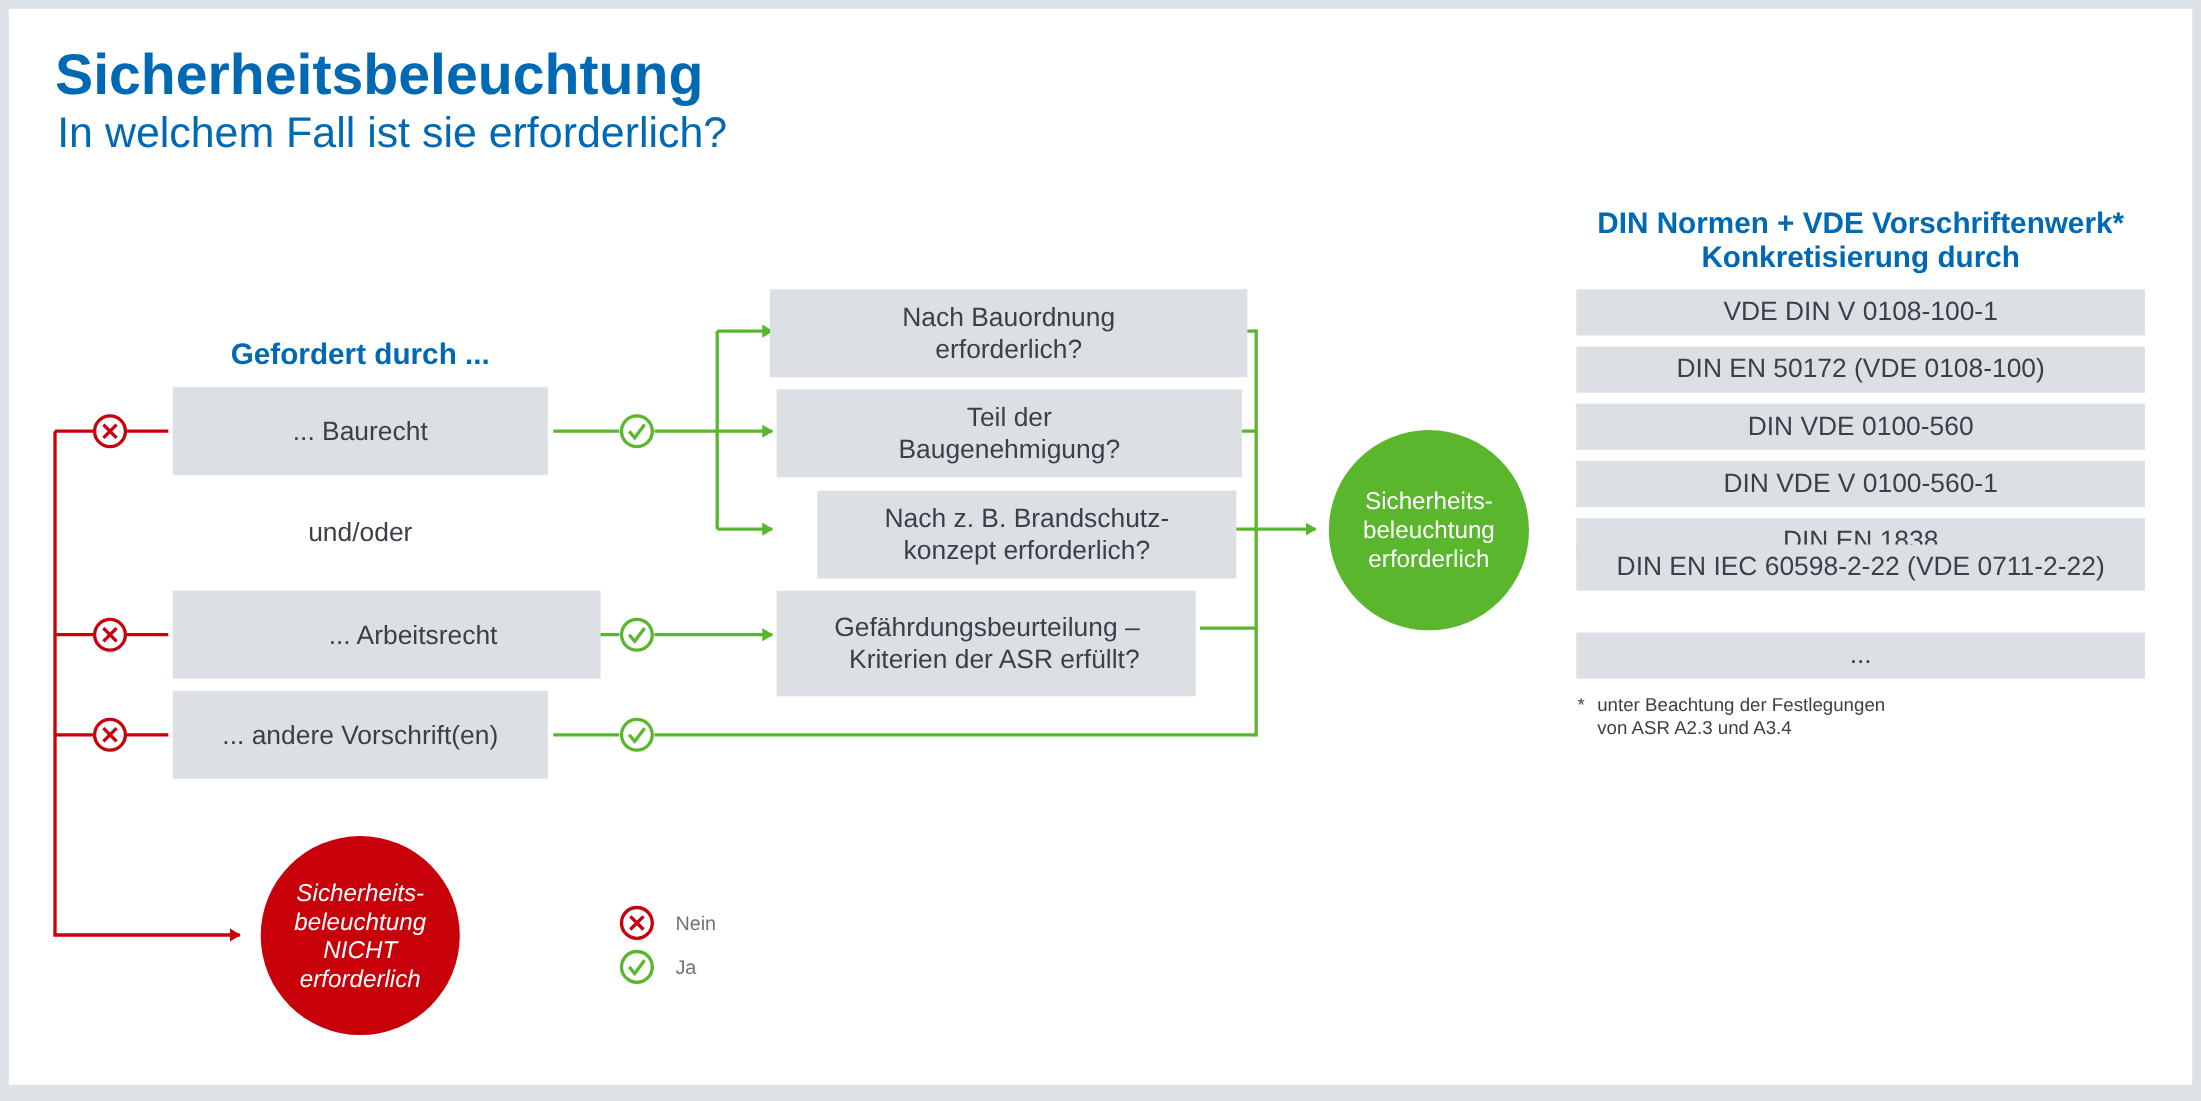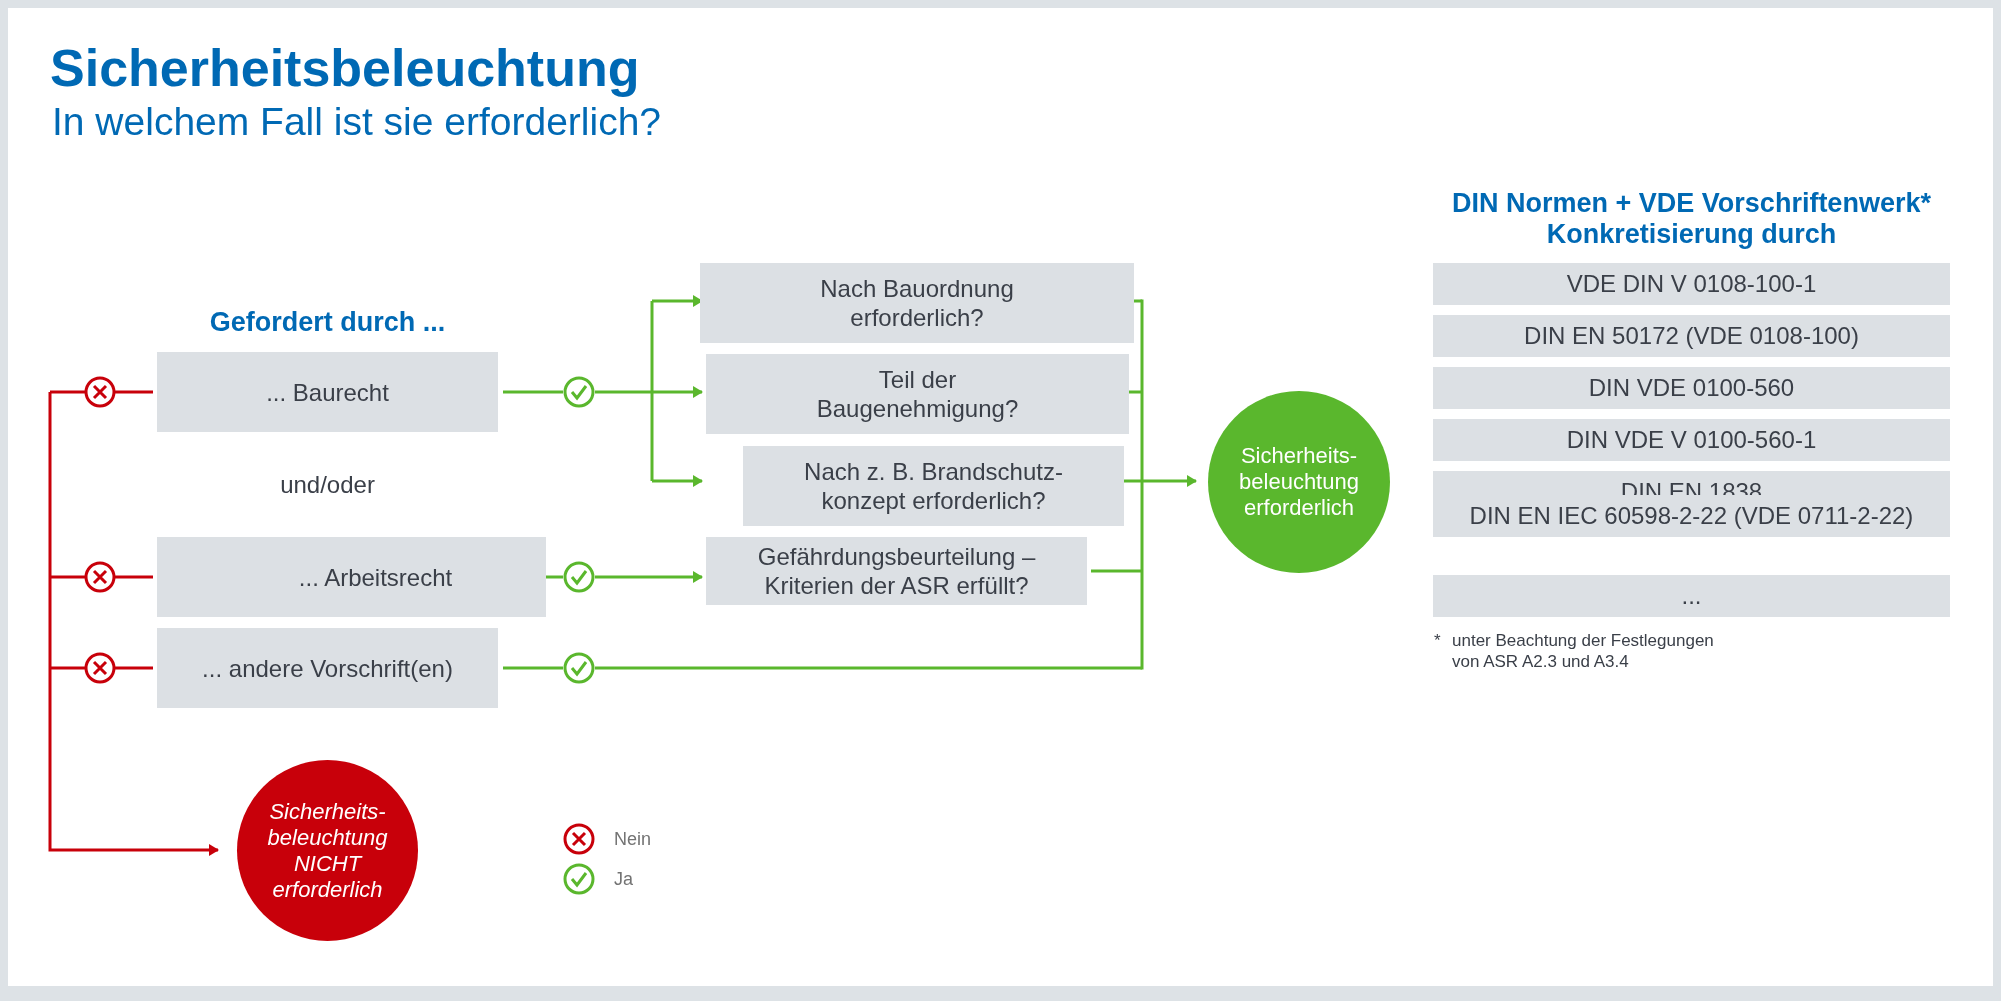--- a/index.html
+++ b/index.html
@@ -105,21 +105,21 @@
 
 <div class="abs heading" style="left:157px; top:307px; width:341px;">Gefordert durch ...</div>
 <div class="box" style="left:157px; top:352px; width:341px; height:80px;">... Baurecht</div>
 <div class="abs plain" style="left:157px; top:471px; width:341px;">und/oder</div>
 <div class="box" style="left:157px; top:537px; width:341px; height:80px;padding-left:48px;">... Arbeitsrecht</div>
 <div class="box" style="left:157px; top:628px; width:341px; height:80px;">... andere Vorschrift(en)</div>
 
 <div class="box" style="left:700px; top:263px; width:434px; height:80px; padding:0 90px; box-sizing:border-box;">Nach Bauordnung erforderlich?</div>
 <div class="box" style="left:706px; top:354px; width:423px; height:80px; padding:0 100px; box-sizing:border-box;">Teil der Baugenehmigung?</div>
 <div class="box" style="left:706px; top:446px; width:381px; height:80px; padding:0 50px; box-sizing:border-box;margin-left:37px;">Nach z. B. Brandschutz-konzept erforderlich?</div>
-<div class="box" style="left:706px; top:537px; width:381px; height:68px; padding:0 24px; box-sizing:border-box;">Gefährdungsbeurteilung – Kriterien der ASR erfüllt?</div>
+<div class="box" style="left:706px; top:537px; width:381px; height:96px; padding:0 51px; box-sizing:border-box;text-align:right;">Gefährdungsbeurteilung – Kriterien der ASR erfüllt?</div>
 
 <div id="circle-yes" class="circle">
   <span style="width:130px;">Sicherheits-beleuchtung erforderlich</span>
 </div>
 <div id="circle-no" class="circle">
   <span style="width:130px;font-style:italic;">Sicherheits-beleuchtung NICHT erforderlich</span>
 </div>
 
 <div class="abs heading" style="left:1433px; top:188px; width:517px;">
   <div>DIN Normen + VDE Vorschriftenwerk*</div>

